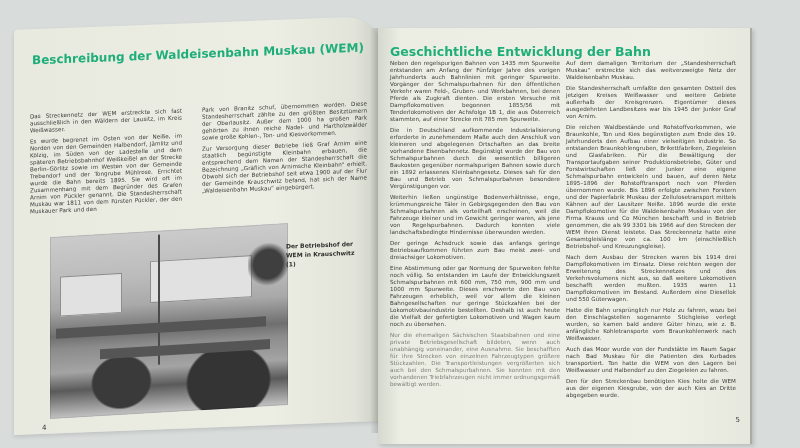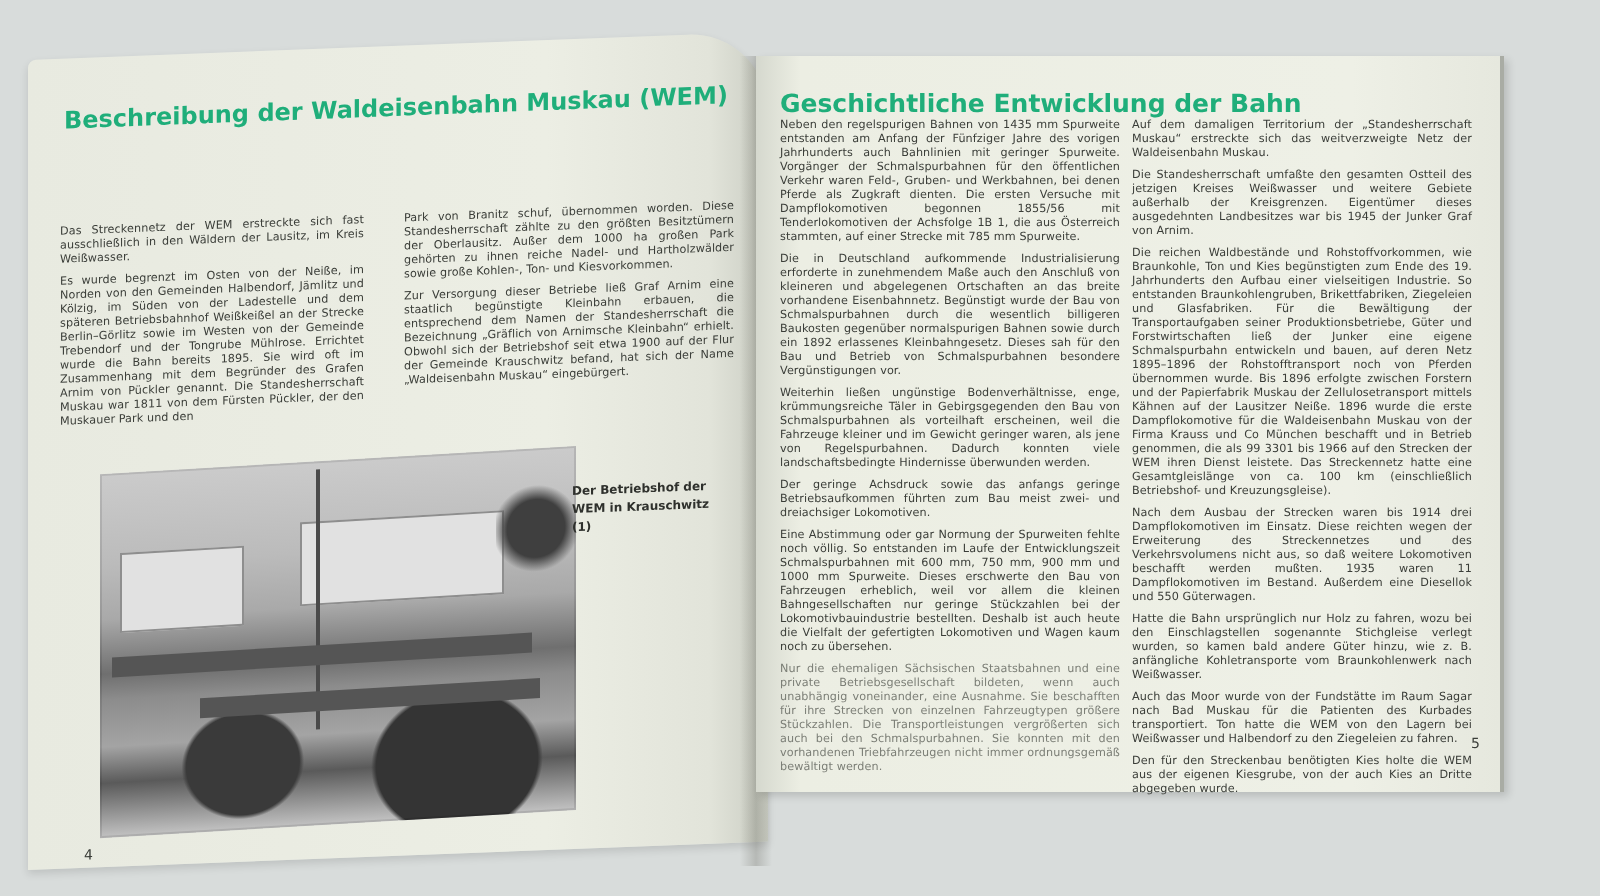--- a/index.html
+++ b/index.html
@@ -14,21 +14,21 @@
   
   .page-left {
     position: absolute; left: 14px; top: 30px; width: 370px; height: 405px;
     background: linear-gradient(90deg, #e8eae0 0%, #eceee4 70%, #e2e4da 92%, #c9ccc2 100%);
     transform: skewY(-2.2deg);
     transform-origin: left top;
     border-radius: 4px 40px 0 0;
     box-shadow: 0 2px 4px rgba(0,0,0,0.12);
   }
   .page-right {
-    position: absolute; left: 378px; top: 28px; width: 372px; height: 368px;
+    position: absolute; left: 378px; top: 28px; width: 372px; height: 416px;
     background: linear-gradient(90deg, #d5d8ce 0%, #eceee3 6%, #eef0e6 80%, #e6e8de 100%);
     border-right: 2px solid #a9aca4;
     box-shadow: 2px 2px 4px rgba(0,0,0,0.15);
   }
   .gutter {
     position: absolute; left: 370px; top: 28px; width: 16px; height: 405px;
     background: linear-gradient(90deg, rgba(0,0,0,0) 0%, rgba(80,80,70,0.25) 50%, rgba(0,0,0,0) 100%);
   }
 
   .heading {

